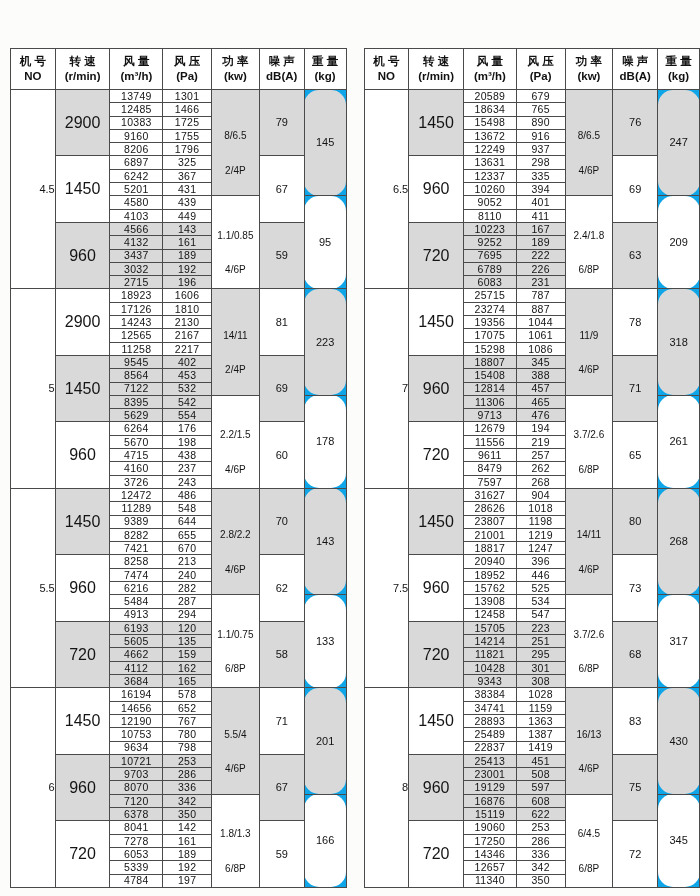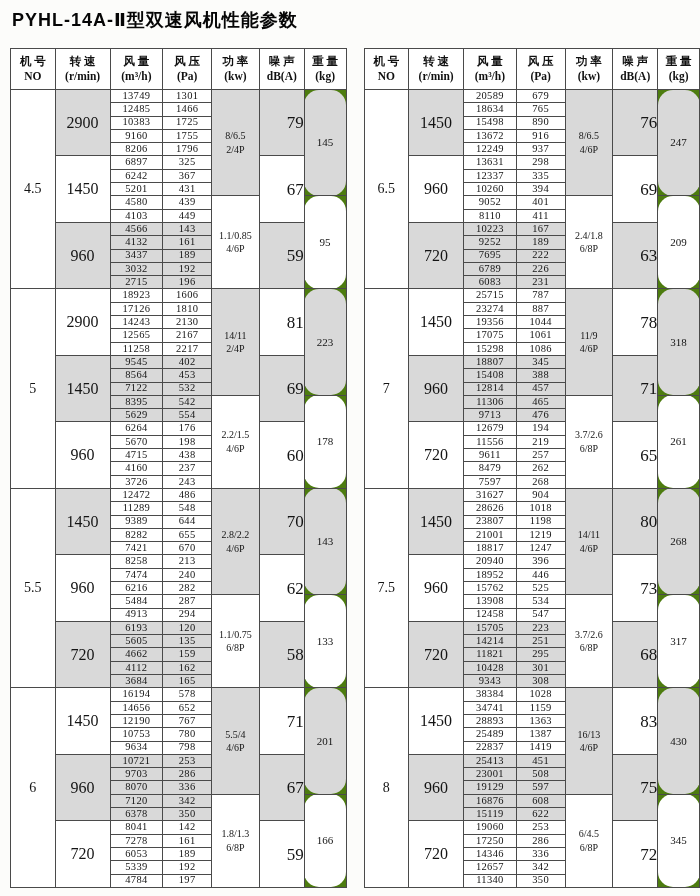--- a/index.html
+++ b/index.html
@@ -10,48 +10,47 @@
     color:#141414;
     overflow:hidden;
   }
   .page{position:relative;width:700px;height:896px;}
   .title{
     position:absolute;left:12px;top:8px;margin:0;
     font-size:18px;font-weight:bold;color:#060606;letter-spacing:1px;
     white-space:nowrap;
   }
   .tables{position:absolute;left:10px;top:48px;display:flex;gap:17px;}
-  table{border-collapse:collapse;table-layout:fixed;background:#4d7c0f;font-family:Liberation Serif, serif;}
+  table{border-collapse:collapse;table-layout:fixed;background:#0ea5e9;}
   th,td{
     border:1px solid #4a4a4a;
     padding:0;margin:0;
     text-align:center;vertical-align:middle;
     background:#fff;
     overflow:hidden;
   }
   thead th{
     height:40px;
     font-size:11.5px;font-weight:bold;line-height:1.3;color:#111;
   }
   tbody tr{height:13.3px;}
   tbody td{font-size:10.5px;line-height:1;}
   td.num{font-size:10.5px;letter-spacing:0.3px;}
-  td.no-cell{font-size:14px;}
+  td.no-cell{font-size:11px;text-align:right;}
   td.speed-cell{font-size:16px;}
-  td.noise-cell{font-size:17px;text-align:right;}
+  td.noise-cell{font-size:11px;}
   td.weight-cell{font-size:11px;border-radius:15px;}
   td.power-cell{font-size:10px;}
-  td.power-cell .l1,td.power-cell .l2{line-height:1.35;}
+  td.power-cell .l1,td.power-cell .l2{line-height:1.35;margin-top:21px;}
   td.shade{background:#d9d9d9;}
 </style>
 </head>
 <body>
 
 <div class="page">
-  <h1 class="title">PYHL-14A-Ⅱ型双速风机性能参数</h1>
   <div class="tables">
     <table>
       <colgroup>
         <col style="width:45px">
           <col style="width:55px">
           <col style="width:53px">
         <col style="width:49px">
           <col style="width:48px">
           <col style="width:45px">
           <col style="width:42px">

